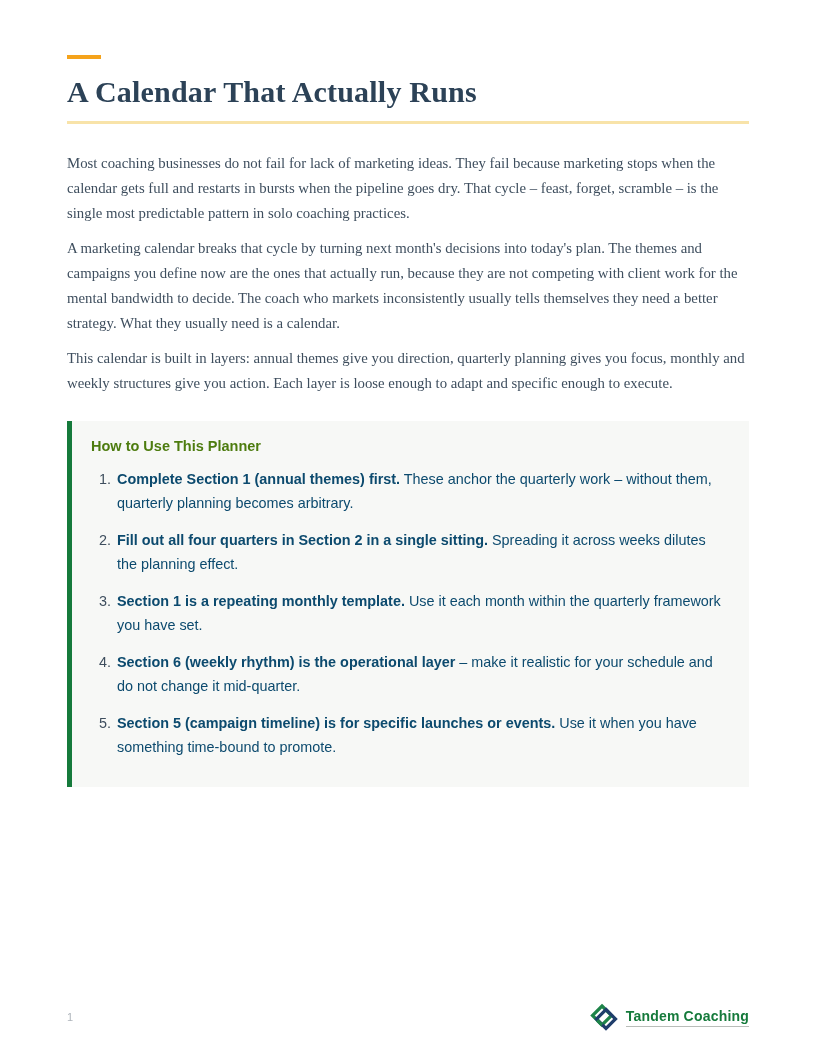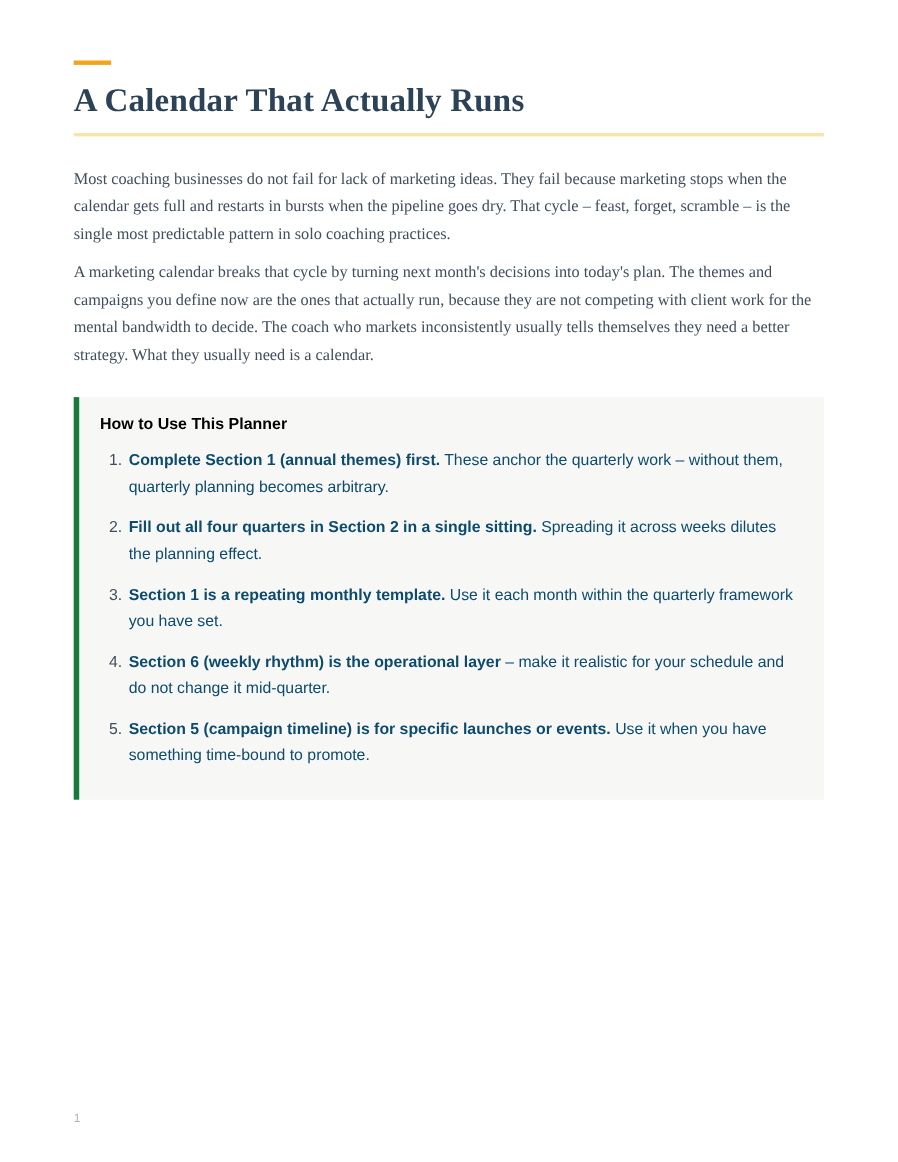--- a/index.html
+++ b/index.html
@@ -55,21 +55,21 @@
   
   .callout {
     margin-top: 25px;
     background: #F7F8F6;
     border-left: 5px solid #157A3B;
     padding: 17px 26px 28px 19px;
   }
   .callout-heading {
     font-size: 14.5px;
     font-weight: 700;
-    color: #000000;
+    color: #4d7c0f;
     margin-bottom: 14px;
   }
   .callout ol {
     list-style: none;
     counter-reset: step;
   }
   .callout ol li {
     counter-increment: step;
     position: relative;
     padding-left: 26px;
@@ -124,20 +124,21 @@
 
     <div class="accent-bar"></div>
 
     <h1 class="page-title">A Calendar That Actually Runs</h1>
 
     <div class="title-rule"></div>
 
     <div class="intro">
       <p>Most coaching businesses do not fail for lack of marketing ideas. They fail because marketing stops when the calendar gets full and restarts in bursts when the pipeline goes dry. That cycle – feast, forget, scramble – is the single most predictable pattern in solo coaching practices.</p>
       <p>A marketing calendar breaks that cycle by turning next month's decisions into today's plan. The themes and campaigns you define now are the ones that actually run, because they are not competing with client work for the mental bandwidth to decide. The coach who markets inconsistently usually tells themselves they need a better strategy. What they usually need is a calendar.</p>
+      <p>This calendar is built in layers: annual themes give you direction, quarterly planning gives you focus, monthly and weekly structures give you action. Each layer is loose enough to adapt and specific enough to execute.</p>
     </div>
 
     <div class="callout">
       <div class="callout-heading">How to Use This Planner</div>
       <ol>
         <li>
           <span class="lead">Complete Section 1 (annual themes) first.</span><span> These anchor the quarterly work – without them, quarterly planning becomes arbitrary.</span>
         </li>
         <li>
           <span class="lead">Fill out all four quarters in Section 2 in a single sitting.</span><span> Spreading it across weeks dilutes the planning effect.</span>
@@ -151,13 +152,26 @@
         <li>
           <span class="lead">Section 5 (campaign timeline) is for specific launches or events.</span><span> Use it when you have something time-bound to promote.</span>
         </li>
       </ol>
     </div>
 
   </div>
 
   <div class="footer-page-number">1</div>
 
+  <a class="brand">
+    <span style="display:inline-flex;">
+      <svg width="28" height="28" viewBox="0 0 28 28" aria-hidden="true">
+
+        <polygon points="12,3 21.5,12.5 12,22 2.5,12.5" fill="none" stroke="#1E8449" stroke-width="3.2"></polygon>
+
+        <polygon points="16,6.5 25.5,16 16,25.5 6.5,16" fill="none" stroke="#1F3E6B" stroke-width="3.2"></polygon>
+
+        <polyline points="7.25,17.25 12,22" fill="none" stroke="#1E8449" stroke-width="3.2"></polyline>
+      </svg>
+    </span>
+    <span class="brand-text">Tandem Coaching</span>
+  </a>
 </div>
 
 </body></html>

